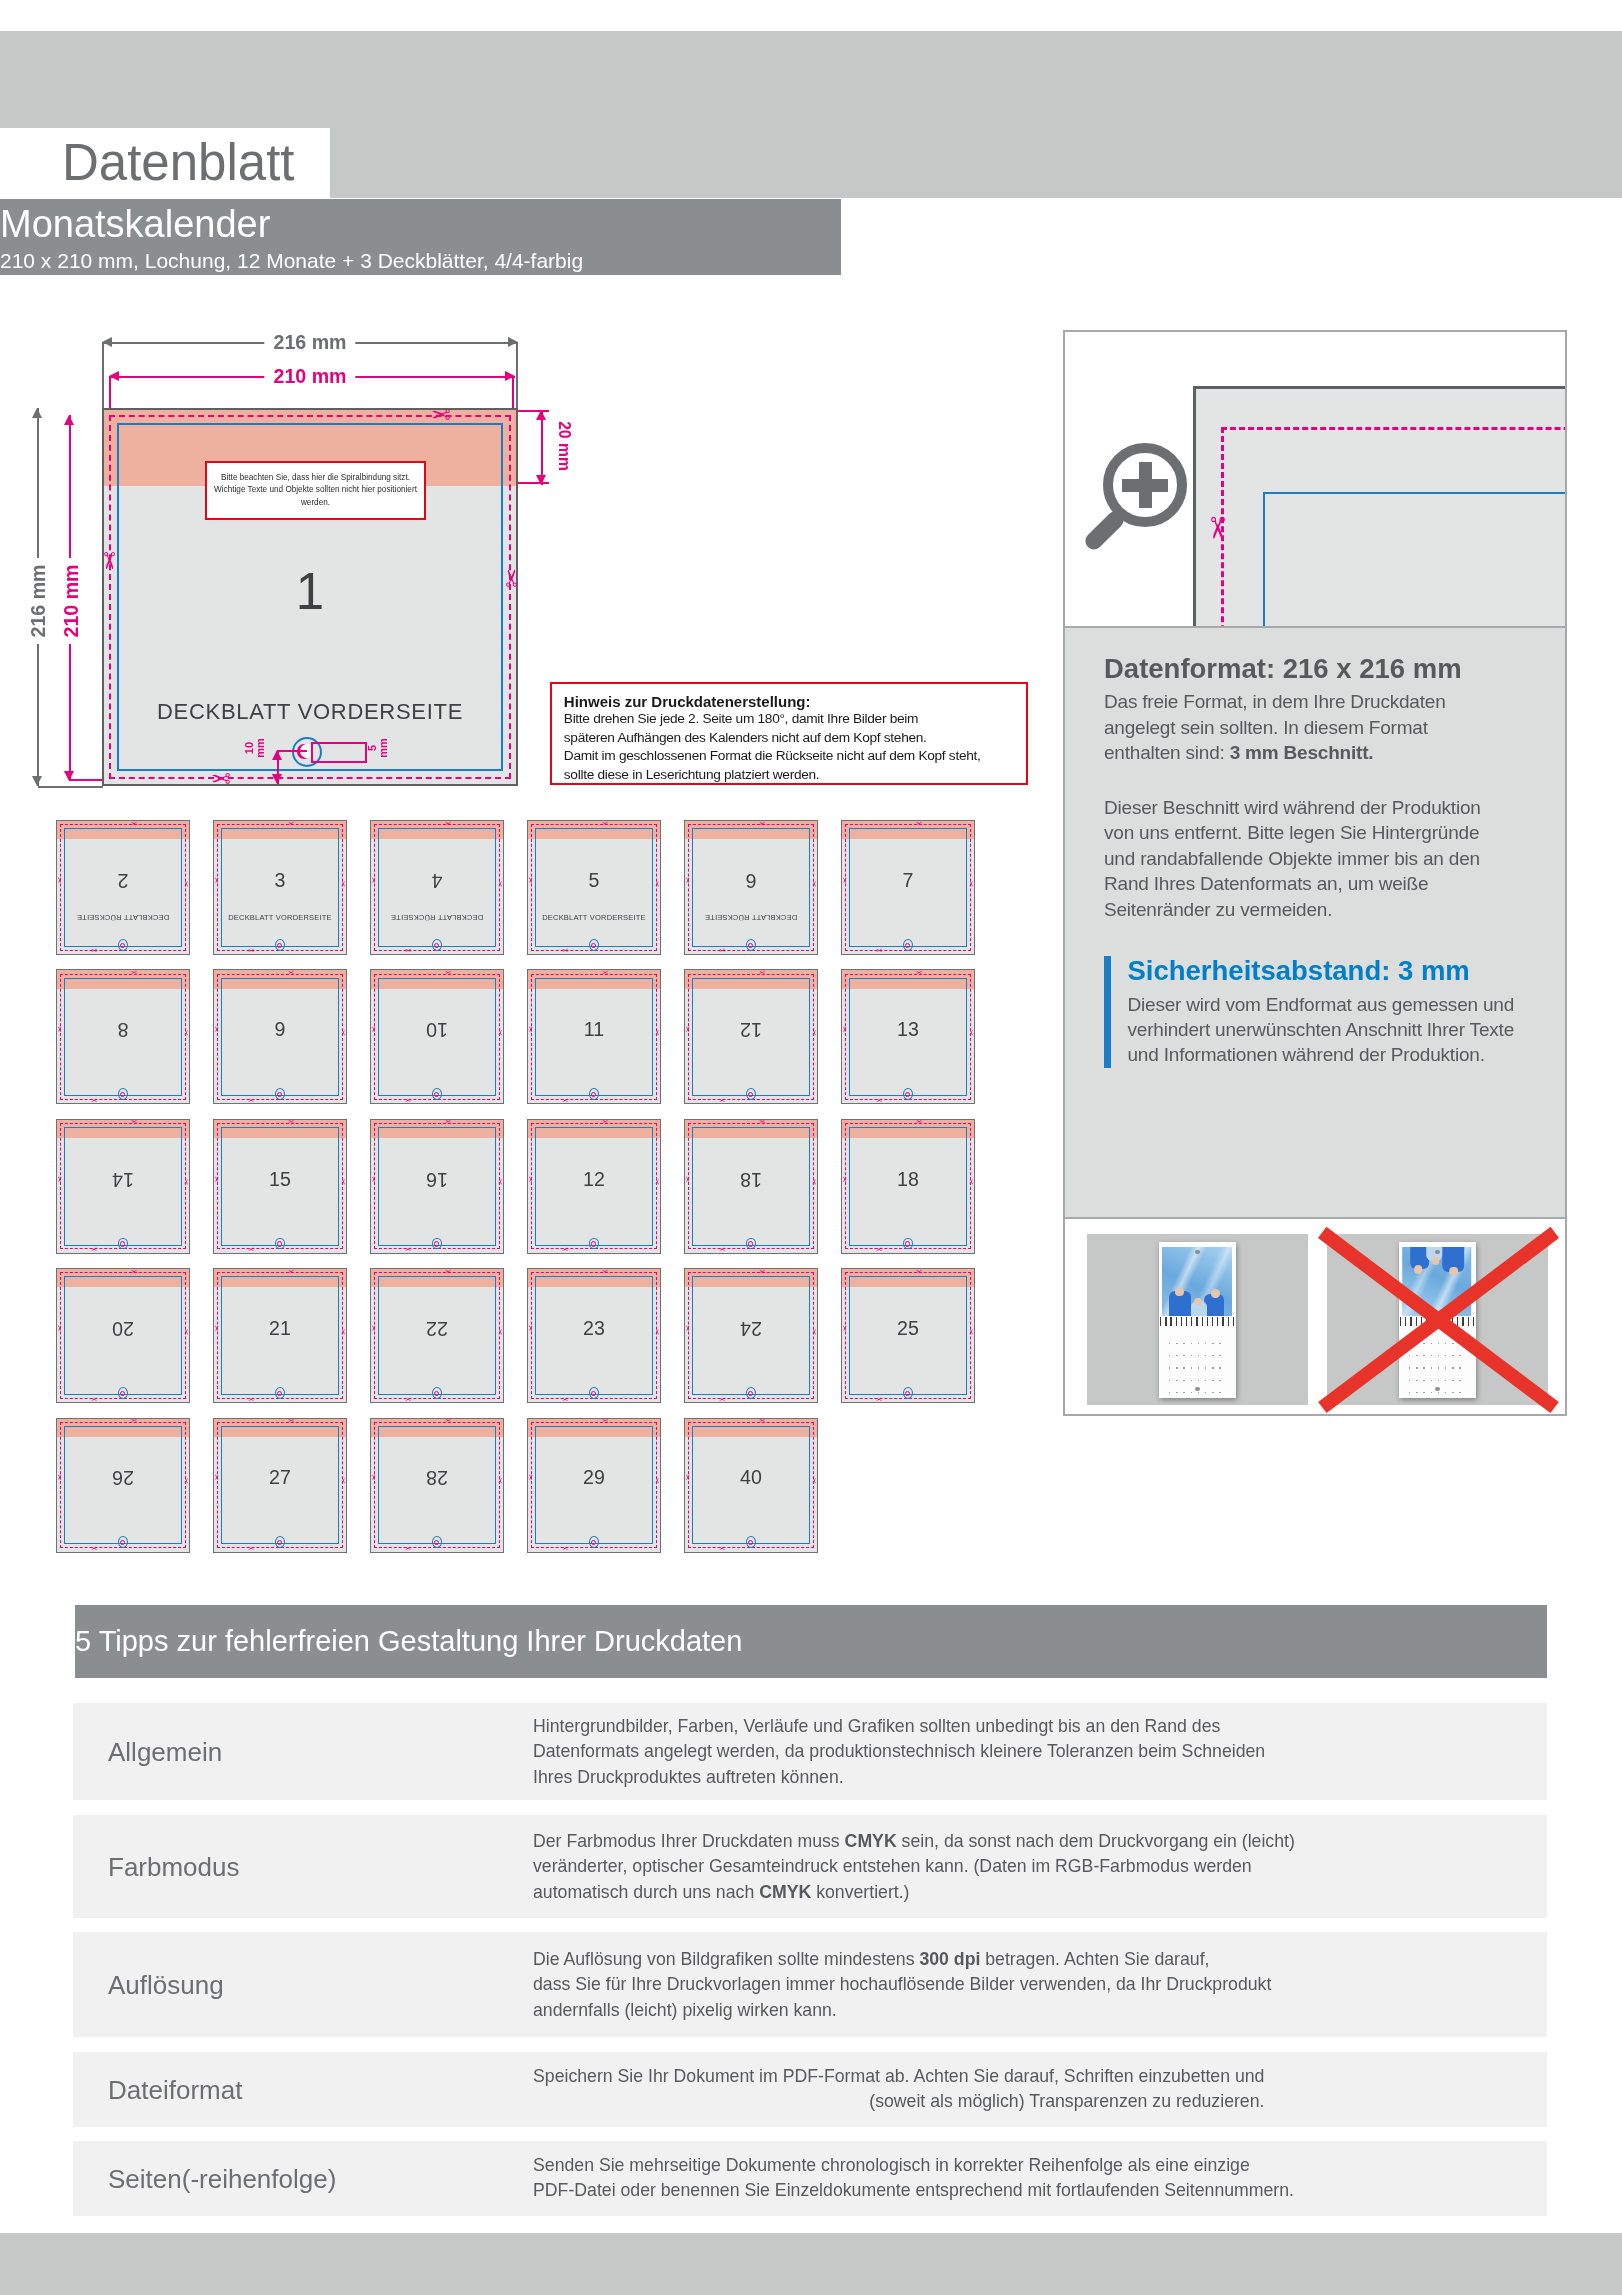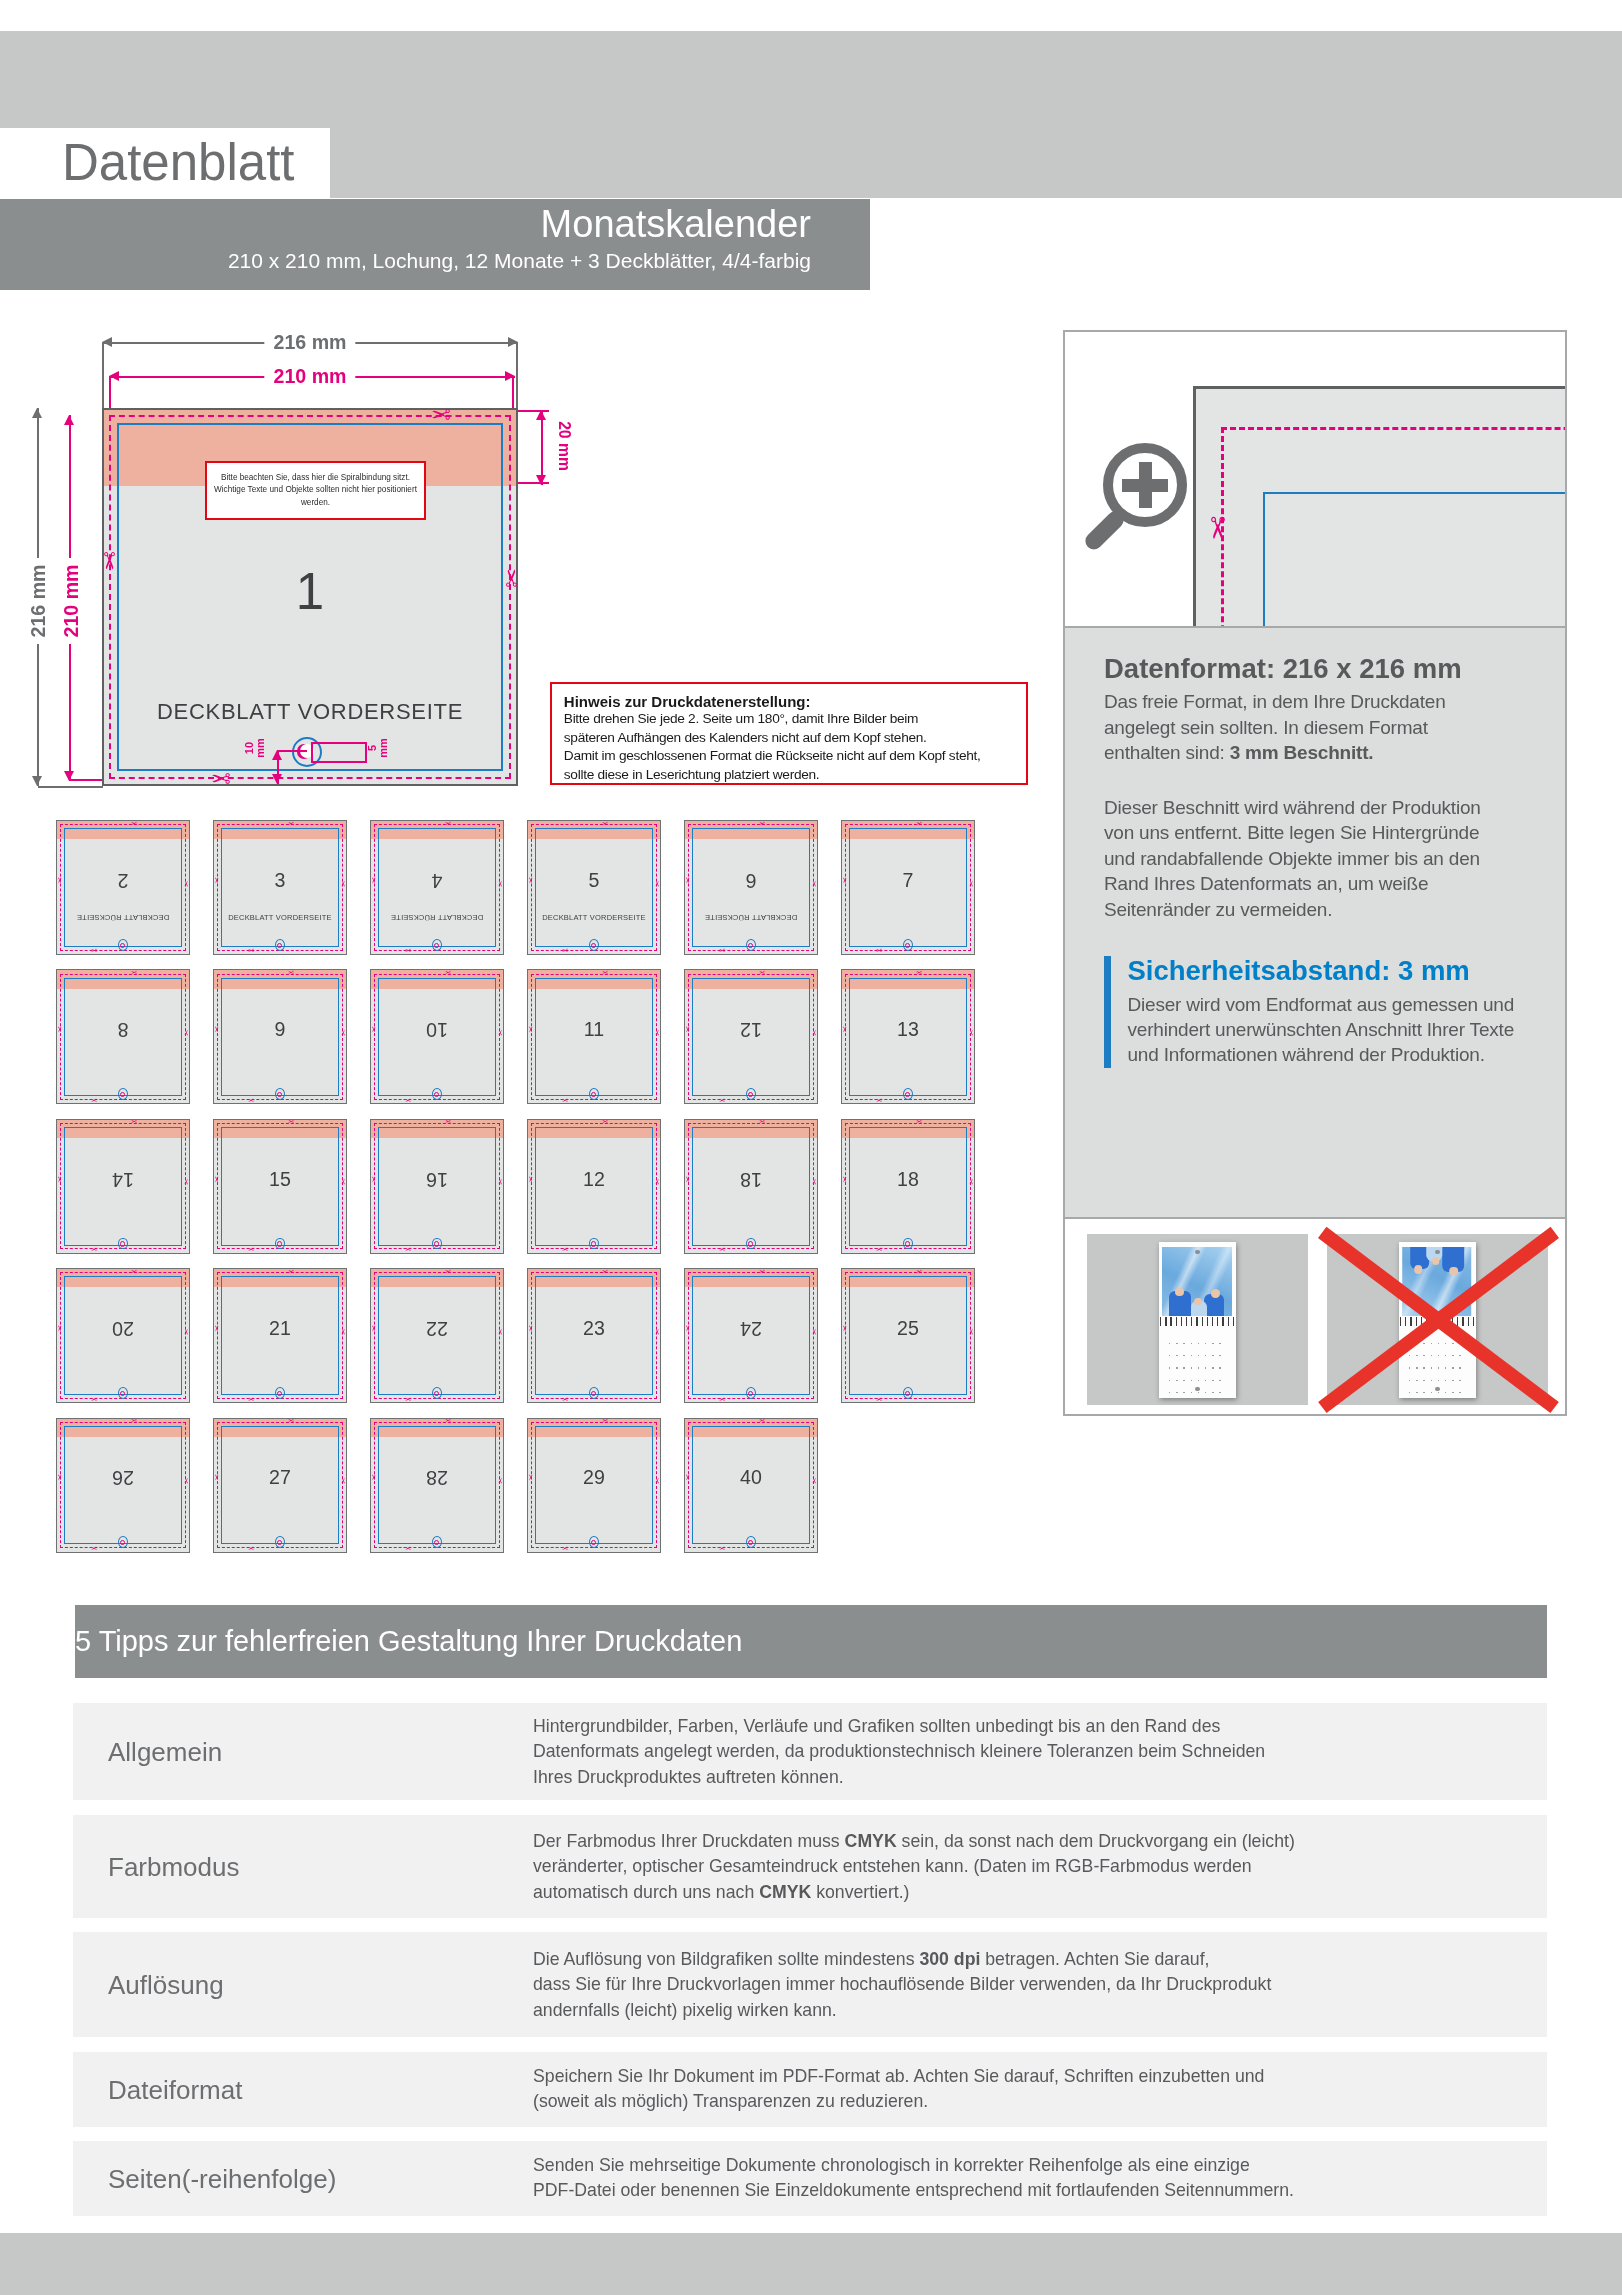--- a/index.html
+++ b/index.html
@@ -4,21 +4,21 @@
 <style>
   html,body{margin:0;padding:0;background:#fff;}
   #page{position:relative;width:1623px;height:2295px;background:#fff;overflow:hidden;
         font-family:"Liberation Sans",sans-serif;color:#58595b;}
   .abs{position:absolute;}
 
   
   .band-top{left:0;top:31px;width:1623px;height:167px;background:#c6c7c7;}
   .sheet-box{left:0;top:128px;width:330px;height:71px;background:#fff;}
   .sheet-box span{display:block;padding-left:62px;font-size:51px;line-height:69px;color:#6d6e70;}
-  .banner{left:0;top:199px;width:841px;height:91px;background:#8b8e8e;color:#fff;text-align:right;padding-left:29px;}
+  .banner{left:0;top:199px;width:841px;height:76px;background:#8b8e8e;color:#fff;}
   .banner .t1{display:block;padding:3.9px 59px 0 0;font-size:38px;line-height:42px;}
   .banner .t2{display:block;padding:3.9px 59px 0 0;font-size:21px;line-height:23.6px;}
 
   
   .arr-h{position:absolute;height:2px;background:currentColor;}
   .arr-h::before{content:"";position:absolute;left:0;top:-4.6px;border-top:5.2px solid transparent;border-bottom:5.2px solid transparent;border-right:10.5px solid currentColor;}
   .arr-h::after{content:"";position:absolute;right:0;top:-4.6px;border-top:5.2px solid transparent;border-bottom:5.2px solid transparent;border-left:10.5px solid currentColor;}
   .arr-v{position:absolute;width:2px;background:currentColor;}
   .arr-v::before{content:"";position:absolute;top:0;left:-4.6px;border-left:5.2px solid transparent;border-right:5.2px solid transparent;border-bottom:10.5px solid currentColor;}
   .arr-v::after{content:"";position:absolute;bottom:0;left:-4.6px;border-left:5.2px solid transparent;border-right:5.2px solid transparent;border-top:10.5px solid currentColor;}
@@ -99,21 +99,21 @@
   .xbar{position:absolute;left:50%;top:50%;width:291px;height:13.7px;margin:-6.5px 0 0 -145px;background:#e8332a;z-index:5;}
   .xbar.a{transform:rotate(37deg);} .xbar.b{transform:rotate(-37deg);}
 
   
   .tips-head{left:75px;top:1605px;width:1472px;height:73px;background:#8b8e8e;color:#fff;display:flex;align-items:center;}
   .tips-head span{font-size:29px;}
   .tip-row{left:73px;width:1474px;background:#f1f1f2;}
   .tip-label{position:absolute;left:35px;top:50%;transform:translateY(-50%);font-size:26px;color:#6d6e70;}
   .tip-body{position:absolute;left:460px;top:50%;transform:translateY(-50%);font-size:17.7px;line-height:1.45;color:#58595b;}
   .r1{top:1703px;height:97px;} .r2{top:1815px;height:103px;} .r3{top:1932px;height:105px;}
-  .r4{top:2052px;height:75px;} .r5{top:2141px;height:75px;}
+  .r4{top:2052px;height:75px;text-align:right;} .r5{top:2141px;height:75px;}
   .band-bottom{left:0;top:2233px;width:1623px;height:62px;background:#c6c7c7;}
   b{font-weight:700;}
 </style>
 </head>
 <body>
 
 <div id="page">
 
   <div class="abs band-top"></div>
   <div class="abs sheet-box">

